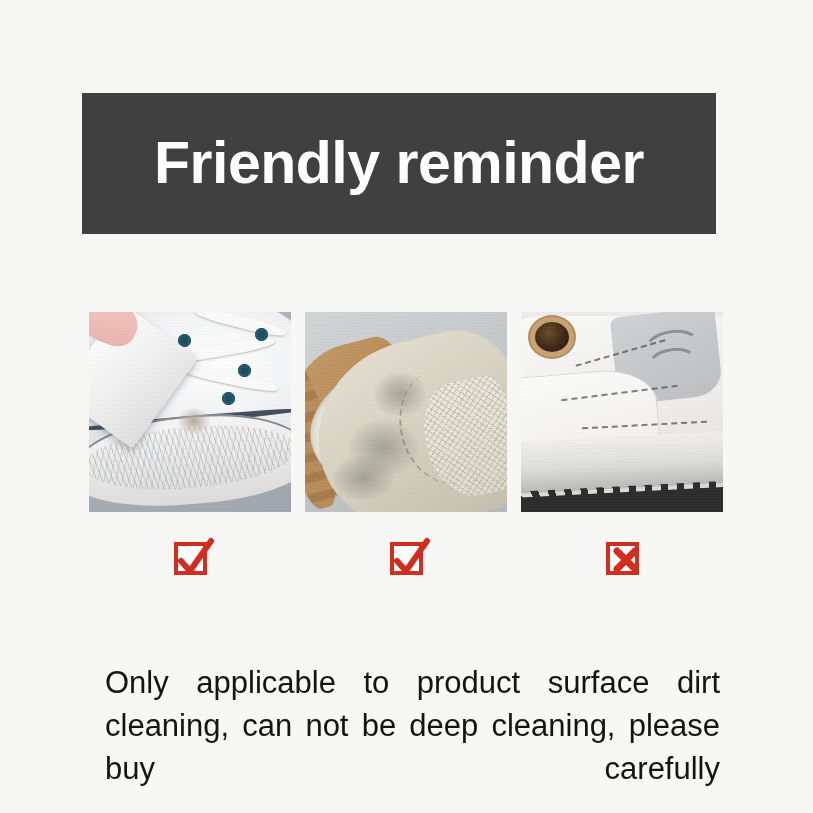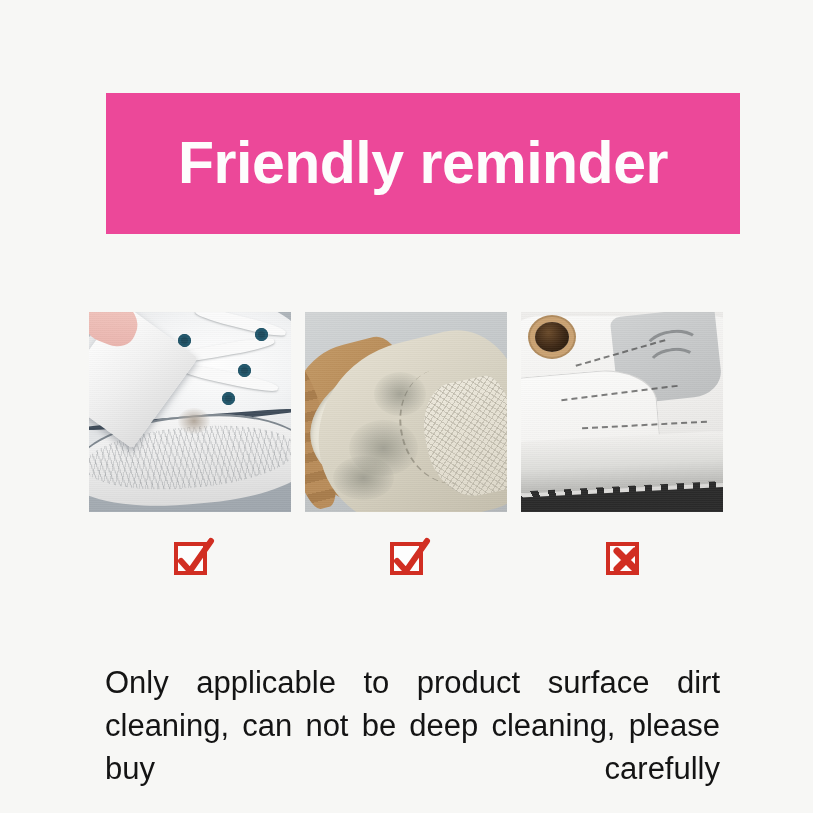--- a/index.html
+++ b/index.html
@@ -18,25 +18,25 @@
 
   .page {
     position: absolute;
     inset: 0;
     background: #f7f7f5;
   }
 
   
   .banner {
     position: absolute;
-    left: 106px;
+    left: 82px;
     top: 93px;
     width: 634px;
     height: 141px;
-    background: #ec4899;
+    background: #404040;
     display: flex;
     align-items: center;
     justify-content: center;
     box-sizing: border-box;
   }
   .banner-title {
     color: #fdfdfd;
     font-family: "Liberation Sans", sans-serif;
     font-weight: bold;
     font-size: 59px;

